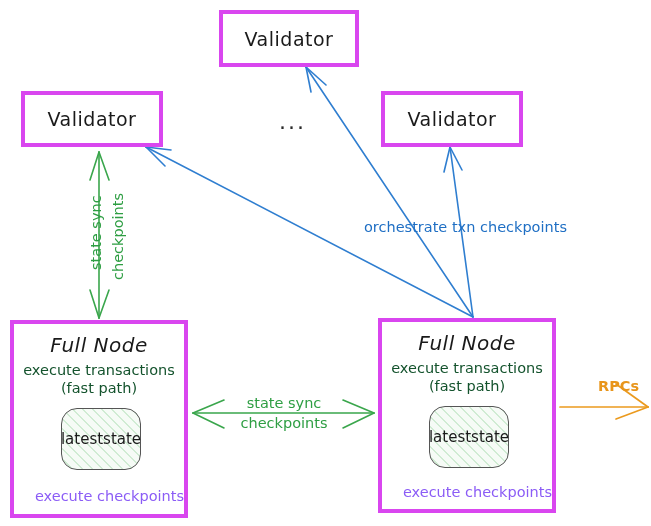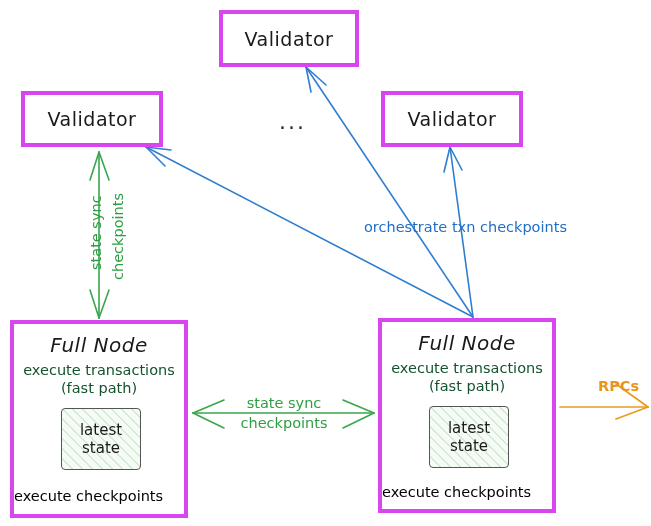--- a/index.html
+++ b/index.html
@@ -19,34 +19,34 @@
   .validator-title{
     top:50%;transform:translateY(-50%);
     font-size:19px;
   }
   .fn-title{top:9px;font-size:20px;font-style:italic;}
   .fn-blue{
     position:absolute;left:0;right:0;text-align:center;
     color:#14532d;font-size:14.5px;line-height:17px;
   }
   .fn-green{
-    position:absolute;left:0;right:0;text-align:left;
-    color:#000000;font-size:14.5px;
+    position:absolute;left:0;right:0;text-align:right;
+    color:#8b5cf6;font-size:14.5px;
   }
   .latest-state{
     position:absolute;box-sizing:border-box;
-    border:1.6px solid #555;border-radius:4px;
+    border:1.6px solid #555;border-radius:16px;
     background:
       repeating-linear-gradient(45deg,
         rgba(120,200,130,.30) 0px,
         rgba(120,200,130,.30) 1.4px,
         rgba(255,255,255,0) 1.4px,
         rgba(255,255,255,0) 7px),
       #f6fbf6;
-    display:flex;flex-direction:column;
+    display:flex;
     align-items:center;justify-content:center;
     color:#1a1a1a;font-size:15px;line-height:18px;
   }
   .ellipsis{
     position:absolute;color:#2a2a2a;font-size:22px;
     letter-spacing:2px;line-height:1;
   }
   .lbl{position:absolute;white-space:nowrap;line-height:16px;}
   .lbl-blue{color:#1f6fc4;font-size:14.5px;}
   .lbl-green{color:#2e9e43;font-size:14.5px;}

